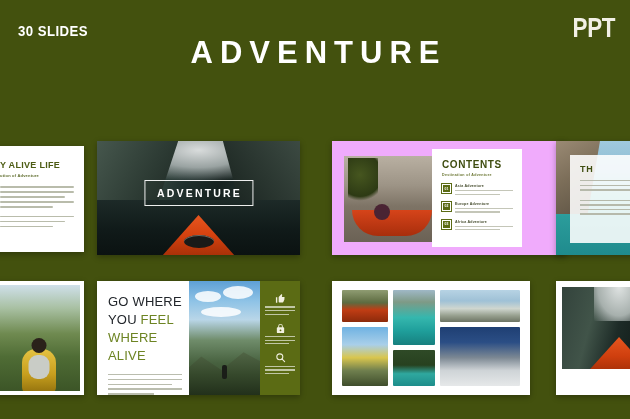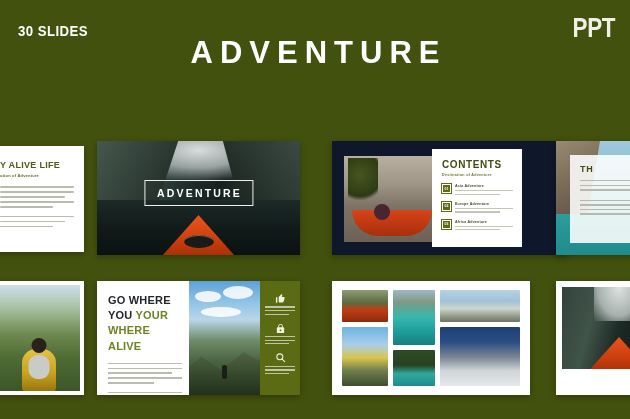--- a/index.html
+++ b/index.html
@@ -85,21 +85,21 @@
     background:#1a1a18; box-shadow:inset 0 1px 0 #6a6a62;
   }
   .kayak-label {
     position:absolute; left:50%; top:46%; transform:translate(-50%,-50%);
     border:1.6px solid rgba(255,255,255,.92);
     color:#fff; font-size:10.5px; font-weight:bold; letter-spacing:2.2px;
     padding:6px 10px 6px 12px; white-space:nowrap;
   }
 
   
-  #s3 { left:332px; top:141px; width:234px; height:114px; background:#0f172a; }
+  #s3 { left:332px; top:141px; width:234px; height:114px; background:#f0abfc; }
   .c-photo {
     position:absolute; left:12px; top:15px; width:92px; height:86px;
     background:
       linear-gradient(180deg,#b9b0a2 0%,#9d9486 34%,#7e7466 58%,#6b6255 100%);
     overflow:hidden;
   }
   .c-photo .tree {
     position:absolute; left:4px; top:2px; width:30px; height:48px;
     background:radial-gradient(circle at 40% 35%,#46561f 0%,#2d3a14 60%,rgba(0,0,0,0) 72%);
   }
@@ -167,21 +167,21 @@
     width:15px; height:15px; border-radius:50%; background:#2a211a;
   }
   .s5-pack:after{
     content:""; position:absolute; left:50%; top:6px; transform:translateX(-50%);
     width:21px; height:24px; border-radius:9px; background:#c9ccc6;
   }
 
   
   #s6 { left:97px; top:281px; width:203px; height:114px; background:#ffffff; }
   .s6-text { position:absolute; left:11px; top:12px; width:74px; }
-  .s6-h { font-size:11px; font-weight:bold; line-height:1.38; color:#22262b; letter-spacing:.2px; }
+  .s6-h { font-size:13px; font-weight:normal; line-height:1.38; color:#22262b; letter-spacing:.2px; }
   .s6-h .g { color:#6d8423; }
   .s6-ln { height:1.5px; background:#babdae; margin-top:3.4px; }
   .s6-ln.a { width:100%; } .s6-ln.b { width:86%; } .s6-ln.c { width:62%; }
   .s6-photo {
     position:absolute; left:92px; top:0; width:71px; bottom:0;
     background:linear-gradient(180deg,#5ea0d6 0%,#8fc3e6 18%,#b9d6e8 34%,#6f8c6a 52%,#47613f 72%,#2f4229 100%);
     overflow:hidden;
   }
   .s6-photo .cloud {
     position:absolute; background:rgba(255,255,255,.85); border-radius:50%;
@@ -339,21 +339,21 @@
 
   <div class="s5-main">
     <div class="s5-pack"></div>
   </div>
 </div>
 
 <div class="slide shadow" id="s6">
   <div class="s6-text">
     <div class="s6-h">
       <span>GO WHERE</span><br>
-      <span>YOU </span><span class="g">YOUR</span><br>
+      <span>YOU </span><span class="g">FEEL</span><br>
       <span class="g">WHERE ALIVE</span>
     </div>
     <div style="margin-top:9px">
       <div class="s6-ln a"></div>
       <div class="s6-ln a"></div>
       <div class="s6-ln b"></div>
       <div class="s6-ln a"></div>
       <div class="s6-ln c"></div>
     </div>
     <div style="margin-top:8px">

